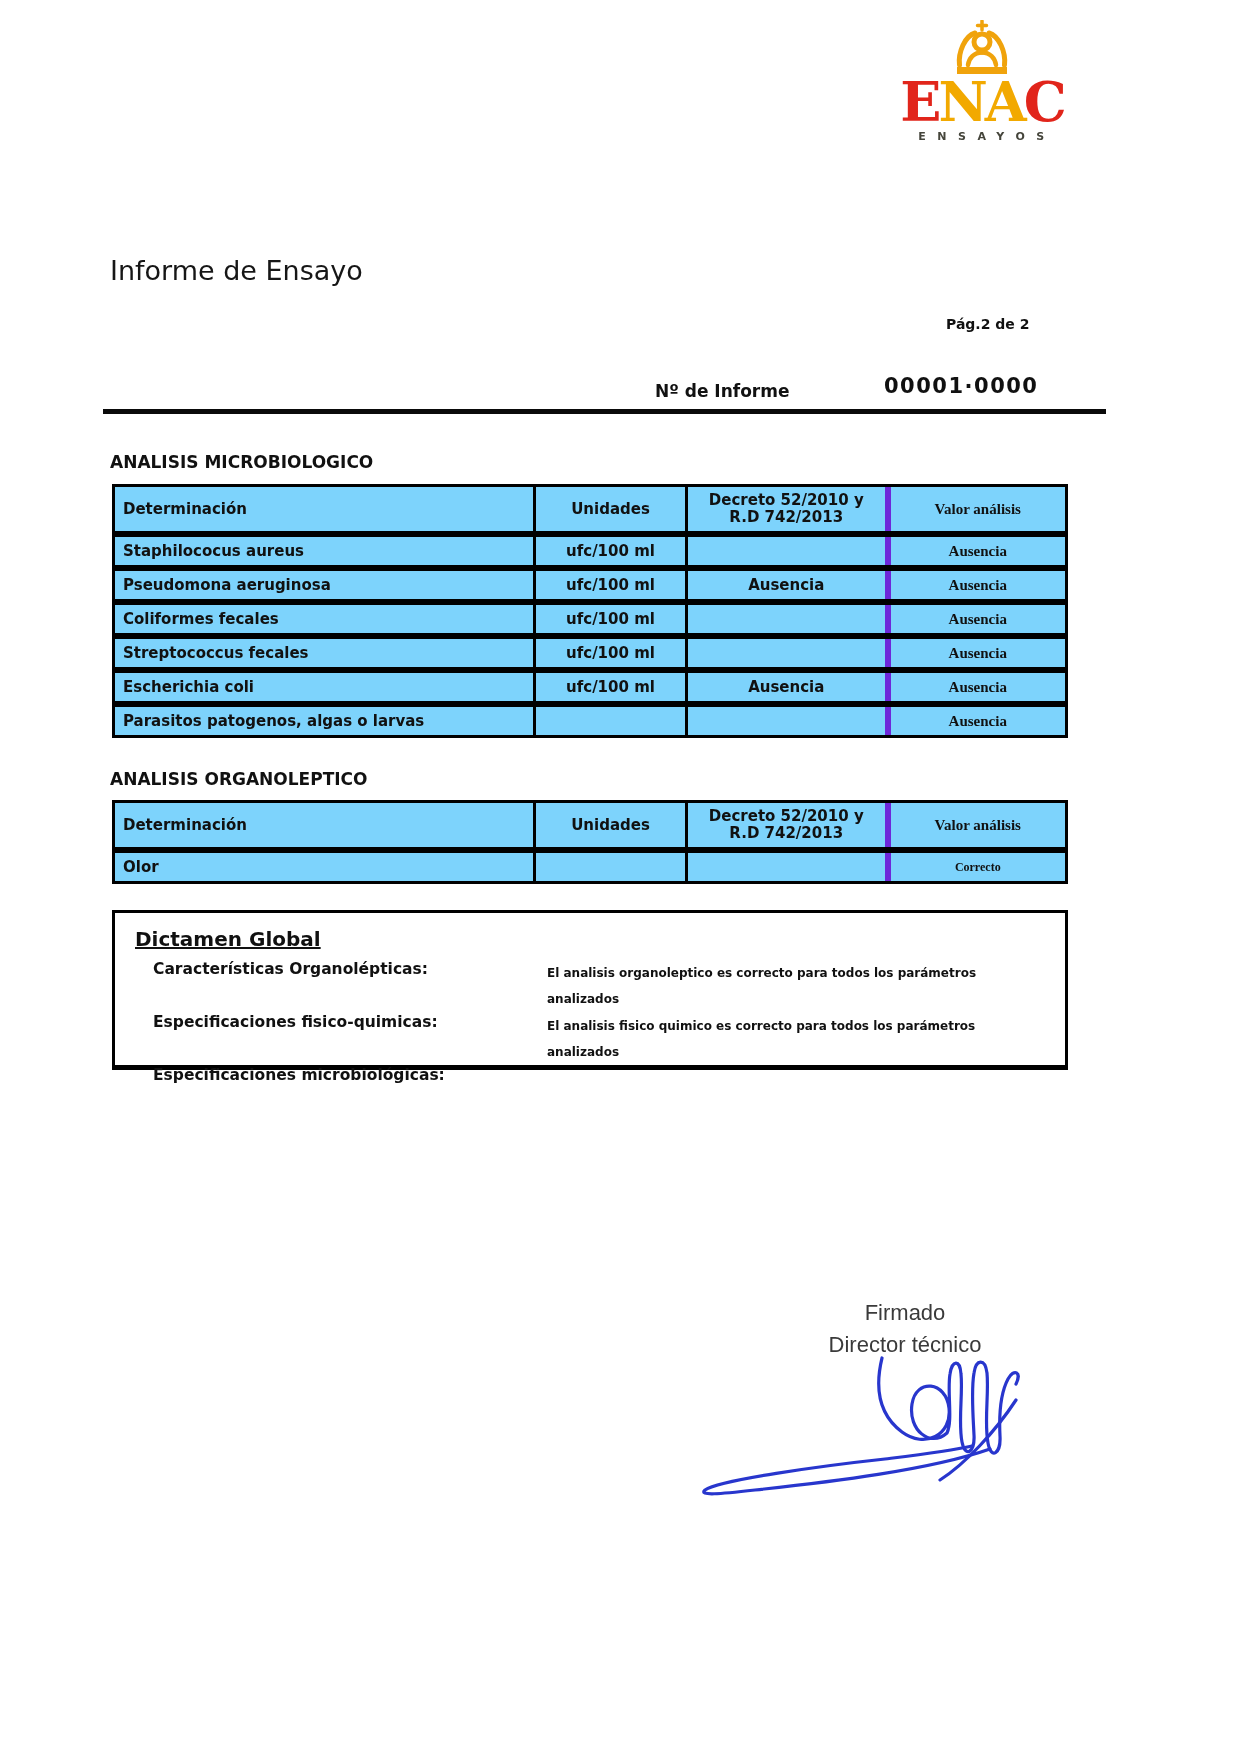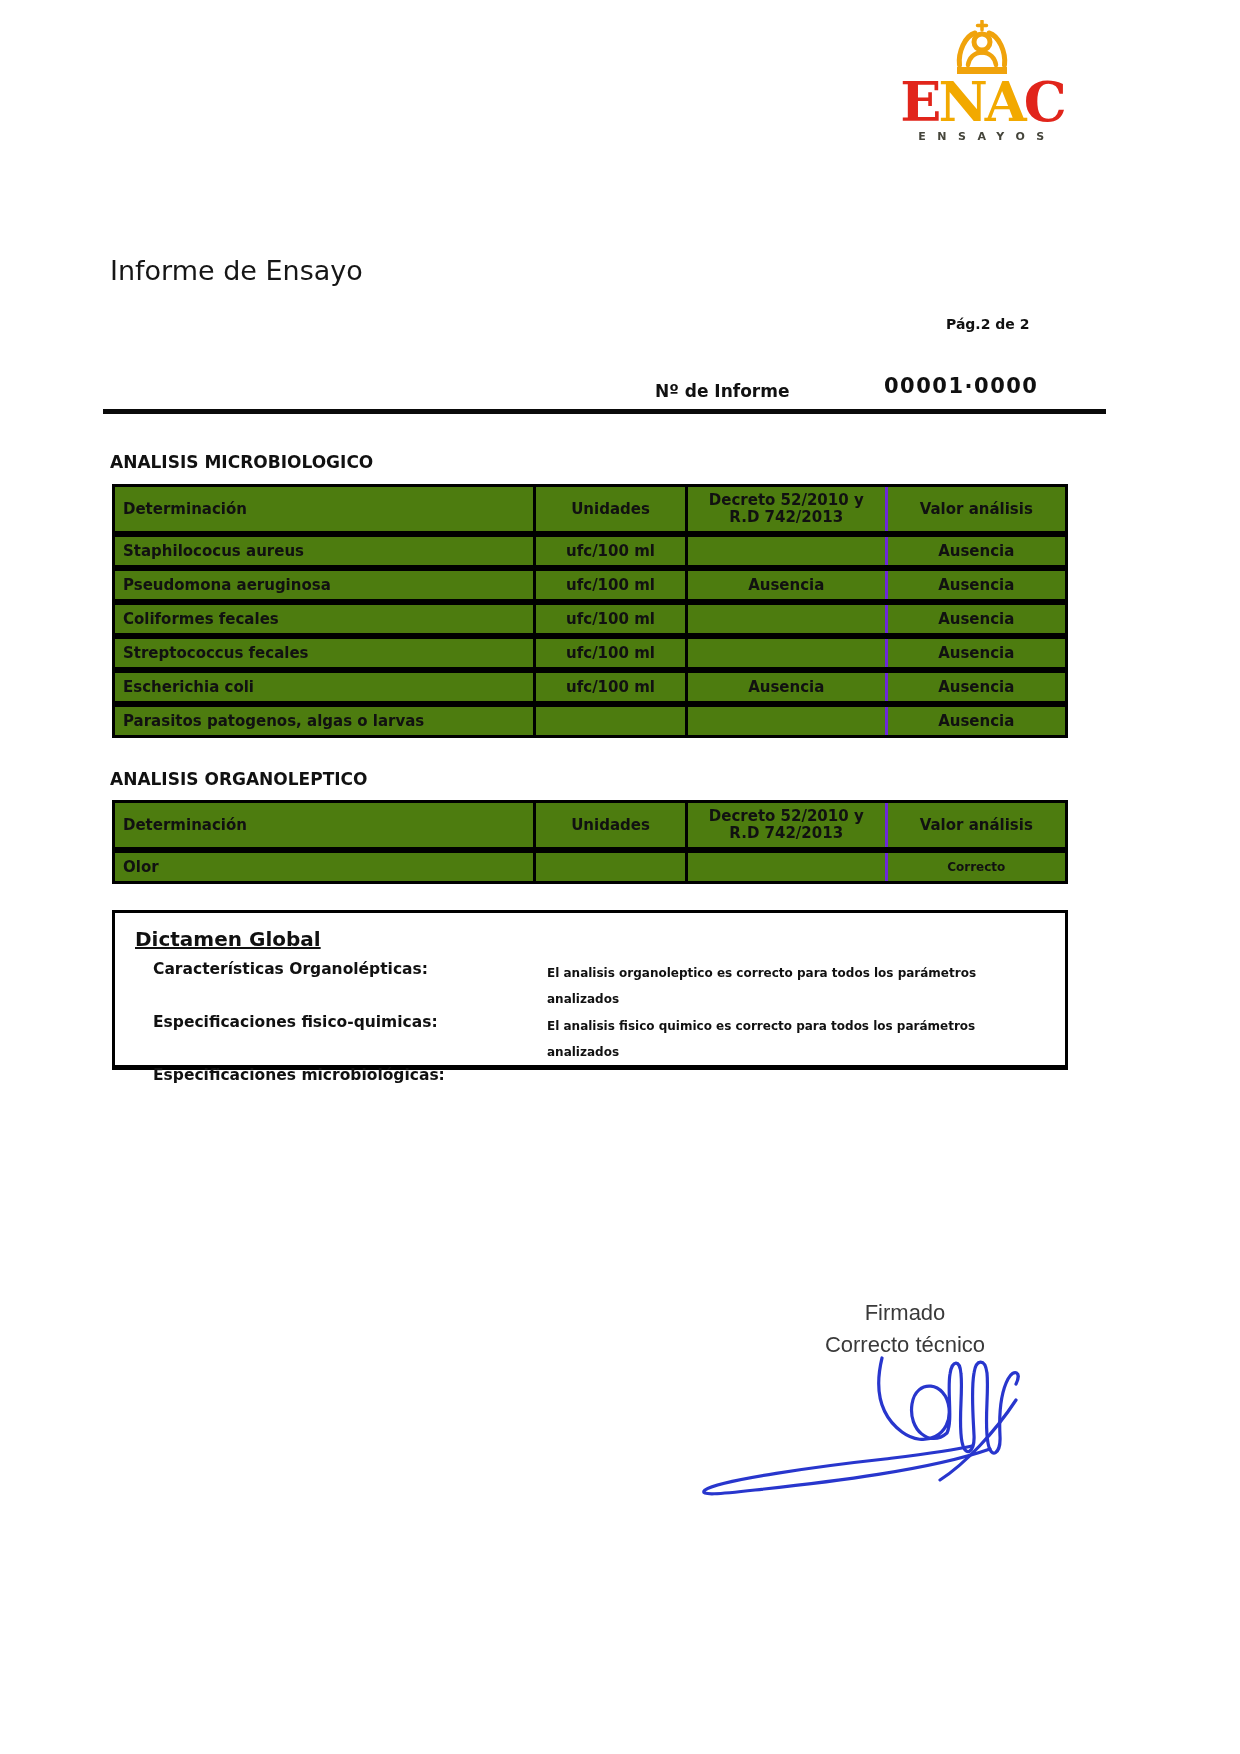--- a/index.html
+++ b/index.html
@@ -23,30 +23,30 @@
 
   
   .sec-title{font-size:17px;font-weight:bold;}
   .sec1{left:110px;top:452px;}
   .sec2{left:110px;top:769px;}
 
   
   .dtable{width:956px;}
   .micro{left:112px;top:484px;}
   .organo{left:112px;top:800px;}
-  .trow{display:flex;border:3px solid #000;box-sizing:border-box;background:#4d7c0f;}
+  .trow{display:flex;border:3px solid #000;box-sizing:border-box;background:#7dd3fc;}
   .trow.tbody{height:34px;margin-top:0;}
   .trow.thead{height:50px;}
   .tcell{box-sizing:border-box;display:flex;align-items:center;justify-content:center;
     text-align:center;font-size:15px;font-weight:600;white-space:pre-line;line-height:17px;}
   .thead .tcell{font-weight:bold;}
   .tcell.c1{width:44%;justify-content:flex-start;text-align:left;padding-left:8px;}
   .tcell.c2{width:16%;border-left:3px solid #000;}
   .tcell.c3{width:21%;border-left:3px solid #000;}
-  .tcell.c4{width:19%;border-left:3px solid #6d28d9;}
+  .tcell.c4{width:19%;border-left:6px solid #6d28d9;font-family:Liberation Serif, serif;}
   .organo .tbody .tcell.c4{font-size:12px;}
 
   
   .dictamen{left:112px;top:910px;width:956px;height:160px;border:3px solid #000;
     border-bottom-width:5px;box-sizing:border-box;padding:14px 16px 0 20px;}
   .dictamen-title{font-size:20px;font-weight:bold;text-decoration:underline;margin-bottom:9px;}
   .ditem{display:flex;margin-bottom:1px;}
   .ditem .dlabel{width:412px;padding-left:18px;font-weight:bold;font-size:15.5px;line-height:18px;box-sizing:border-box;}
   .ditem .dtext{width:452px;font-size:12px;font-weight:600;line-height:26px;}
 
@@ -161,21 +161,21 @@
         <div class="dtext">El analisis fisico quimico es correcto para todos los parámetros analizados</div>
       </div>
       <div class="ditem">
         <div class="dlabel">Especificaciones microbiológicas:</div>
       </div>
     </div>
 </div>
 
 <div class="abs sign-block">
   <div>Firmado</div>
-  <div>Correcto técnico</div>
+  <div>Director técnico</div>
 </div>
 
 <svg class="abs sign-svg" width="345" height="158" viewBox="0 0 345 158">
   <g fill="none" stroke="#2836cd" stroke-width="3.2" stroke-linecap="round" stroke-linejoin="round">
     <path d="M192 11 C185 40 188 67 212 85 C235 102 262 88 259 61 C256 34 226 31 222 57 C218 83 240 101 257 86 C263 73 257 45 260 27 C262 13 270 12 271 27 C273 47 268 75 272 95 C275 111 285 106 284 88 C283 67 281 43 284 26 C286 12 295 11 297 26 C299 47 294 75 298 96 C301 113 311 107 310 89 C309 69 310 47 318 32 C324 21 332 25 326 37"></path>
     <path d="M300 102 C240 123 140 135 65 143 C30 147 8 149 15 143 C30 133 130 119 195 112 C235 107 260 104 282 99"></path>
     <path d="M250 133 C275 117 305 85 326 53"></path>
   </g>
 </svg>
 

